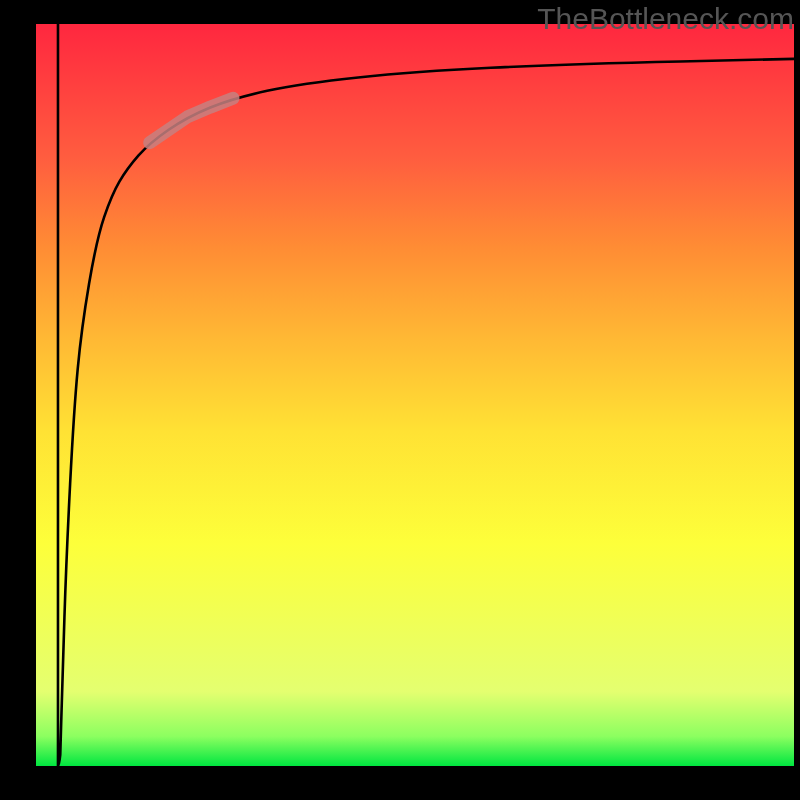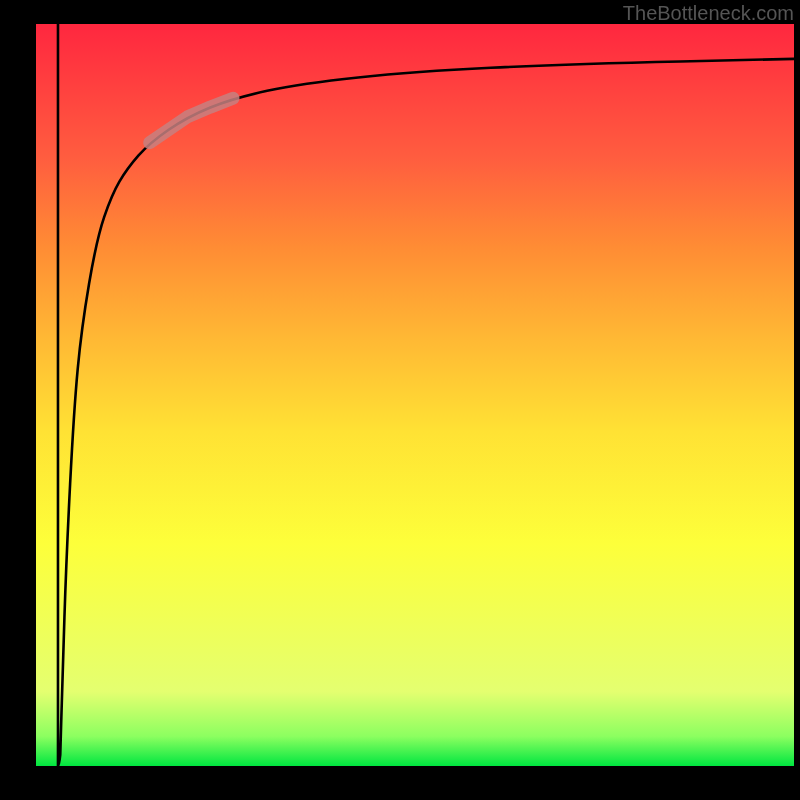--- a/index.html
+++ b/index.html
@@ -3,21 +3,21 @@
 <meta charset="utf-8">
 <style>
   * { margin: 0; padding: 0; box-sizing: border-box; }
   html, body { width: 800px; height: 800px; background: #000; overflow: hidden; }
   .container { position: relative; width: 800px; height: 800px; }
   .watermark {
     position: absolute;
     top: 2px;
     right: 6px;
     font-family: Arial, sans-serif;
-    font-size: 20px;
+    font-size: 30px;
     color: #555;
     z-index: 10;
   }
   .plot-area {
     position: absolute;
     left: 36px;
     top: 24px;
     width: 758px;
     height: 742px;
     background: linear-gradient(

